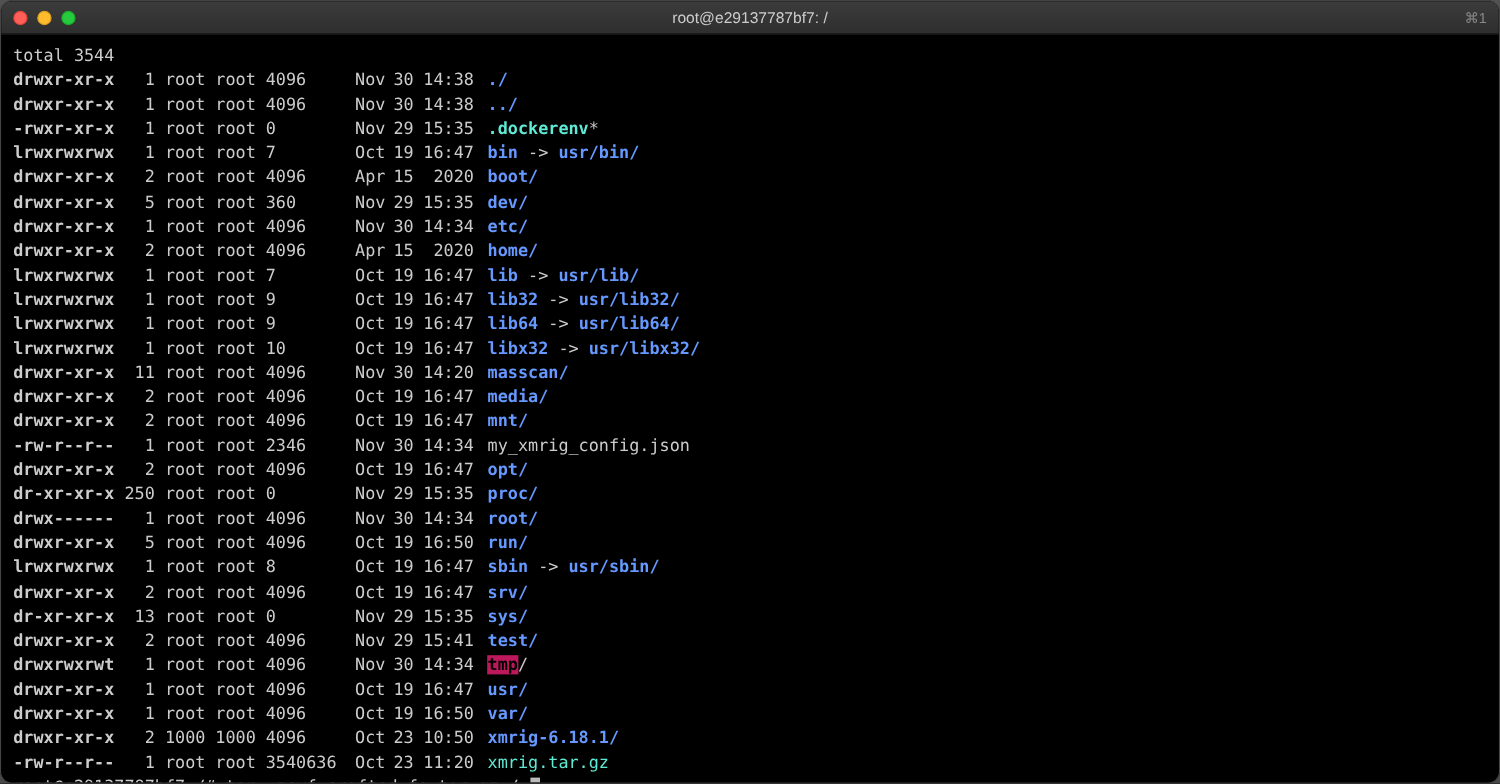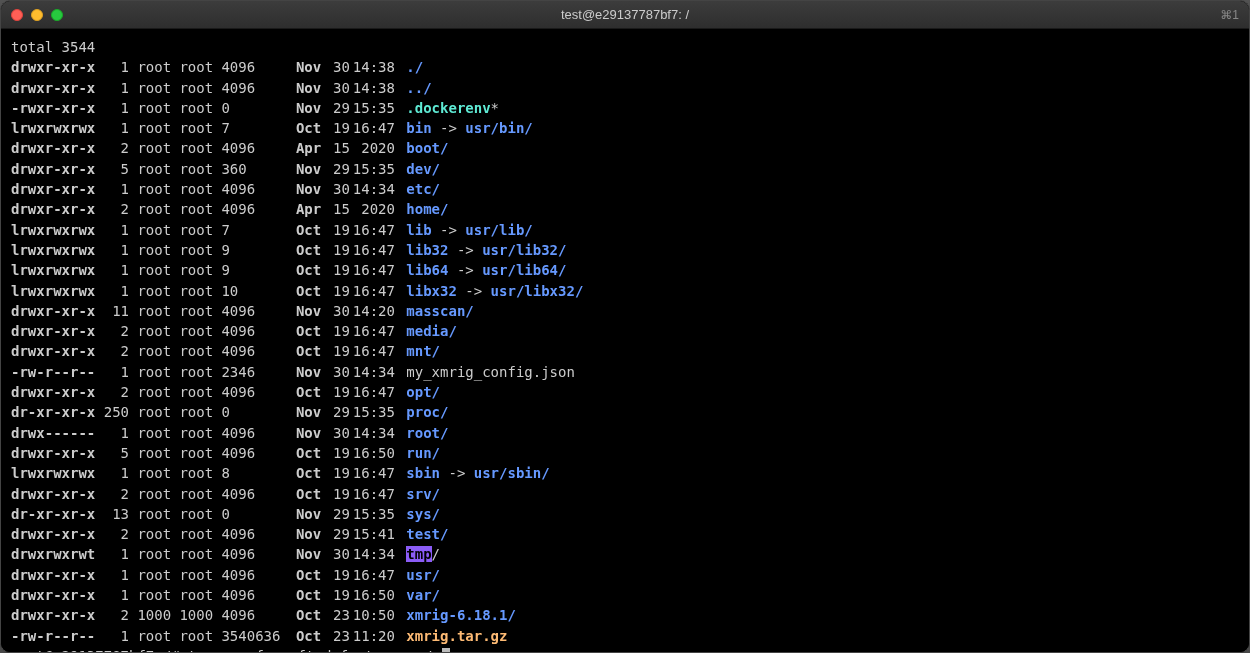--- a/index.html
+++ b/index.html
@@ -69,27 +69,27 @@
       overflow: hidden;
       white-space: pre;
       font-size: 14px;
     }
     .row { display: block; }
     .perms { display: inline-block; width: 88px; font-weight: bold; }
     .links { display: inline-block; width: 30px; text-align: right; }
     .owner { display: inline-block; width: 42px; }
     .group { display: inline-block; width: 42px; }
     .size  { display: inline-block; width: 66px; text-align: left; }
-    .month { display: inline-block; width: 32px; font-weight: bold; }
-    .day   { display: inline-block; width: 22px; text-align: right; }
+    .month { display: inline-block; width: 32px; }
+    .day   { display: inline-block; width: 22px; }
     .time  { display: inline-block; width: 48px; text-align: center; }
     .blue  { color: #6699ff; font-weight: bold; }
     .green { color: #5eead4; font-weight: bold; }
-    .red   { color: #fdba74; font-weight: bold; }
-    .tmp   { color: #000; background: #8b5cf6; font-weight: bold; }
+    .red   { color: #5eead4; font-weight: normal; }
+    .tmp   { color: #000; background: #be185d; font-weight: bold; }
     .normal{ color: #ccc; }
     .arrow { color: #ccc; }
     .prompt-line { color: #ccc; }
     .cursor {
       display: inline-block;
       width: 8px;
       height: 16px;
       background: #bbb;
       vertical-align: text-bottom;
       margin-left: 1px;
@@ -98,18 +98,18 @@
 </head>
 <body>
 
 <div class="window">
   <div class="titlebar">
     <div class="traffic-lights">
       <div class="light red"></div>
       <div class="light yellow"></div>
       <div class="light green"></div>
     </div>
-    <div class="title">test@e29137787bf7: /</div>
+    <div class="title">root@e29137787bf7: /</div>
     <div class="titlebar-right">⌘1</div>
   </div>
 
   <div class="terminal" id="term"><div class="row">total 3544</div><div class="row"><span class="perms normal">drwxr-xr-x</span><span class="links normal">1</span> <span class="owner normal">root</span><span class="group normal">root</span><span class="size normal">4096</span> <span class="month normal">Nov</span><span class="day normal">30</span><span class="time normal">14:38</span> <span class="blue">./</span></div><div class="row"><span class="perms normal">drwxr-xr-x</span><span class="links normal">1</span> <span class="owner normal">root</span><span class="group normal">root</span><span class="size normal">4096</span> <span class="month normal">Nov</span><span class="day normal">30</span><span class="time normal">14:38</span> <span class="blue">../</span></div><div class="row"><span class="perms normal">-rwxr-xr-x</span><span class="links normal">1</span> <span class="owner normal">root</span><span class="group normal">root</span><span class="size normal">0</span> <span class="month normal">Nov</span><span class="day normal">29</span><span class="time normal">15:35</span> <span class="green">.dockerenv</span><span class="normal">*</span></div><div class="row"><span class="perms normal">lrwxrwxrwx</span><span class="links normal">1</span> <span class="owner normal">root</span><span class="group normal">root</span><span class="size normal">7</span> <span class="month normal">Oct</span><span class="day normal">19</span><span class="time normal">16:47</span> <span class="blue">bin</span><span class="arrow"> -&gt; </span><span class="blue">usr/bin/</span></div><div class="row"><span class="perms normal">drwxr-xr-x</span><span class="links normal">2</span> <span class="owner normal">root</span><span class="group normal">root</span><span class="size normal">4096</span> <span class="month normal">Apr</span><span class="day normal">15</span><span class="time normal"> 2020</span> <span class="blue">boot/</span></div><div class="row"><span class="perms normal">drwxr-xr-x</span><span class="links normal">5</span> <span class="owner normal">root</span><span class="group normal">root</span><span class="size normal">360</span> <span class="month normal">Nov</span><span class="day normal">29</span><span class="time normal">15:35</span> <span class="blue">dev/</span></div><div class="row"><span class="perms normal">drwxr-xr-x</span><span class="links normal">1</span> <span class="owner normal">root</span><span class="group normal">root</span><span class="size normal">4096</span> <span class="month normal">Nov</span><span class="day normal">30</span><span class="time normal">14:34</span> <span class="blue">etc/</span></div><div class="row"><span class="perms normal">drwxr-xr-x</span><span class="links normal">2</span> <span class="owner normal">root</span><span class="group normal">root</span><span class="size normal">4096</span> <span class="month normal">Apr</span><span class="day normal">15</span><span class="time normal"> 2020</span> <span class="blue">home/</span></div><div class="row"><span class="perms normal">lrwxrwxrwx</span><span class="links normal">1</span> <span class="owner normal">root</span><span class="group normal">root</span><span class="size normal">7</span> <span class="month normal">Oct</span><span class="day normal">19</span><span class="time normal">16:47</span> <span class="blue">lib</span><span class="arrow"> -&gt; </span><span class="blue">usr/lib/</span></div><div class="row"><span class="perms normal">lrwxrwxrwx</span><span class="links normal">1</span> <span class="owner normal">root</span><span class="group normal">root</span><span class="size normal">9</span> <span class="month normal">Oct</span><span class="day normal">19</span><span class="time normal">16:47</span> <span class="blue">lib32</span><span class="arrow"> -&gt; </span><span class="blue">usr/lib32/</span></div><div class="row"><span class="perms normal">lrwxrwxrwx</span><span class="links normal">1</span> <span class="owner normal">root</span><span class="group normal">root</span><span class="size normal">9</span> <span class="month normal">Oct</span><span class="day normal">19</span><span class="time normal">16:47</span> <span class="blue">lib64</span><span class="arrow"> -&gt; </span><span class="blue">usr/lib64/</span></div><div class="row"><span class="perms normal">lrwxrwxrwx</span><span class="links normal">1</span> <span class="owner normal">root</span><span class="group normal">root</span><span class="size normal">10</span> <span class="month normal">Oct</span><span class="day normal">19</span><span class="time normal">16:47</span> <span class="blue">libx32</span><span class="arrow"> -&gt; </span><span class="blue">usr/libx32/</span></div><div class="row"><span class="perms normal">drwxr-xr-x</span><span class="links normal">11</span> <span class="owner normal">root</span><span class="group normal">root</span><span class="size normal">4096</span> <span class="month normal">Nov</span><span class="day normal">30</span><span class="time normal">14:20</span> <span class="blue">masscan/</span></div><div class="row"><span class="perms normal">drwxr-xr-x</span><span class="links normal">2</span> <span class="owner normal">root</span><span class="group normal">root</span><span class="size normal">4096</span> <span class="month normal">Oct</span><span class="day normal">19</span><span class="time normal">16:47</span> <span class="blue">media/</span></div><div class="row"><span class="perms normal">drwxr-xr-x</span><span class="links normal">2</span> <span class="owner normal">root</span><span class="group normal">root</span><span class="size normal">4096</span> <span class="month normal">Oct</span><span class="day normal">19</span><span class="time normal">16:47</span> <span class="blue">mnt/</span></div><div class="row"><span class="perms normal">-rw-r--r--</span><span class="links normal">1</span> <span class="owner normal">root</span><span class="group normal">root</span><span class="size normal">2346</span> <span class="month normal">Nov</span><span class="day normal">30</span><span class="time normal">14:34</span> <span class="normal">my_xmrig_config.json</span></div><div class="row"><span class="perms normal">drwxr-xr-x</span><span class="links normal">2</span> <span class="owner normal">root</span><span class="group normal">root</span><span class="size normal">4096</span> <span class="month normal">Oct</span><span class="day normal">19</span><span class="time normal">16:47</span> <span class="blue">opt/</span></div><div class="row"><span class="perms normal">dr-xr-xr-x</span><span class="links normal">250</span> <span class="owner normal">root</span><span class="group normal">root</span><span class="size normal">0</span> <span class="month normal">Nov</span><span class="day normal">29</span><span class="time normal">15:35</span> <span class="blue">proc/</span></div><div class="row"><span class="perms normal">drwx------</span><span class="links normal">1</span> <span class="owner normal">root</span><span class="group normal">root</span><span class="size normal">4096</span> <span class="month normal">Nov</span><span class="day normal">30</span><span class="time normal">14:34</span> <span class="blue">root/</span></div><div class="row"><span class="perms normal">drwxr-xr-x</span><span class="links normal">5</span> <span class="owner normal">root</span><span class="group normal">root</span><span class="size normal">4096</span> <span class="month normal">Oct</span><span class="day normal">19</span><span class="time normal">16:50</span> <span class="blue">run/</span></div><div class="row"><span class="perms normal">lrwxrwxrwx</span><span class="links normal">1</span> <span class="owner normal">root</span><span class="group normal">root</span><span class="size normal">8</span> <span class="month normal">Oct</span><span class="day normal">19</span><span class="time normal">16:47</span> <span class="blue">sbin</span><span class="arrow"> -&gt; </span><span class="blue">usr/sbin/</span></div><div class="row"><span class="perms normal">drwxr-xr-x</span><span class="links normal">2</span> <span class="owner normal">root</span><span class="group normal">root</span><span class="size normal">4096</span> <span class="month normal">Oct</span><span class="day normal">19</span><span class="time normal">16:47</span> <span class="blue">srv/</span></div><div class="row"><span class="perms normal">dr-xr-xr-x</span><span class="links normal">13</span> <span class="owner normal">root</span><span class="group normal">root</span><span class="size normal">0</span> <span class="month normal">Nov</span><span class="day normal">29</span><span class="time normal">15:35</span> <span class="blue">sys/</span></div><div class="row"><span class="perms normal">drwxr-xr-x</span><span class="links normal">2</span> <span class="owner normal">root</span><span class="group normal">root</span><span class="size normal">4096</span> <span class="month normal">Nov</span><span class="day normal">29</span><span class="time normal">15:41</span> <span class="blue">test/</span></div><div class="row"><span class="perms normal">drwxrwxrwt</span><span class="links normal">1</span> <span class="owner normal">root</span><span class="group normal">root</span><span class="size normal">4096</span> <span class="month normal">Nov</span><span class="day normal">30</span><span class="time normal">14:34</span> <span class="tmp">tmp</span><span class="normal">/</span></div><div class="row"><span class="perms normal">drwxr-xr-x</span><span class="links normal">1</span> <span class="owner normal">root</span><span class="group normal">root</span><span class="size normal">4096</span> <span class="month normal">Oct</span><span class="day normal">19</span><span class="time normal">16:47</span> <span class="blue">usr/</span></div><div class="row"><span class="perms normal">drwxr-xr-x</span><span class="links normal">1</span> <span class="owner normal">root</span><span class="group normal">root</span><span class="size normal">4096</span> <span class="month normal">Oct</span><span class="day normal">19</span><span class="time normal">16:50</span> <span class="blue">var/</span></div><div class="row"><span class="perms normal">drwxr-xr-x</span><span class="links normal">2</span> <span class="owner normal">1000</span><span class="group normal">1000</span><span class="size normal">4096</span> <span class="month normal">Oct</span><span class="day normal">23</span><span class="time normal">10:50</span> <span class="blue">xmrig-6.18.1/</span></div><div class="row"><span class="perms normal">-rw-r--r--</span><span class="links normal">1</span> <span class="owner normal">root</span><span class="group normal">root</span><span class="size normal">3540636</span> <span class="month normal">Oct</span><span class="day normal">23</span><span class="time normal">11:20</span> <span class="red">xmrig.tar.gz</span></div><div class="row prompt-line"><span class="normal">root@e29137787bf7:/# </span><span class="normal">tar -zcvf crafted_fs.tar.gz / </span><span class="cursor"></span></div></div>
 </div>
 
 </body></html>

